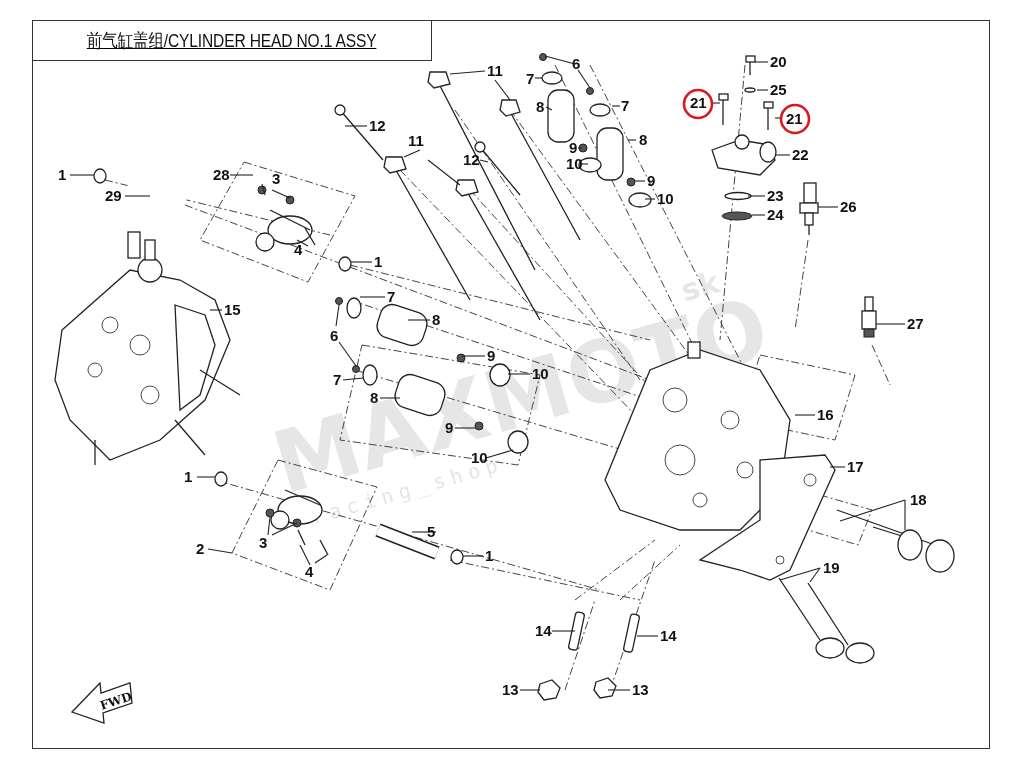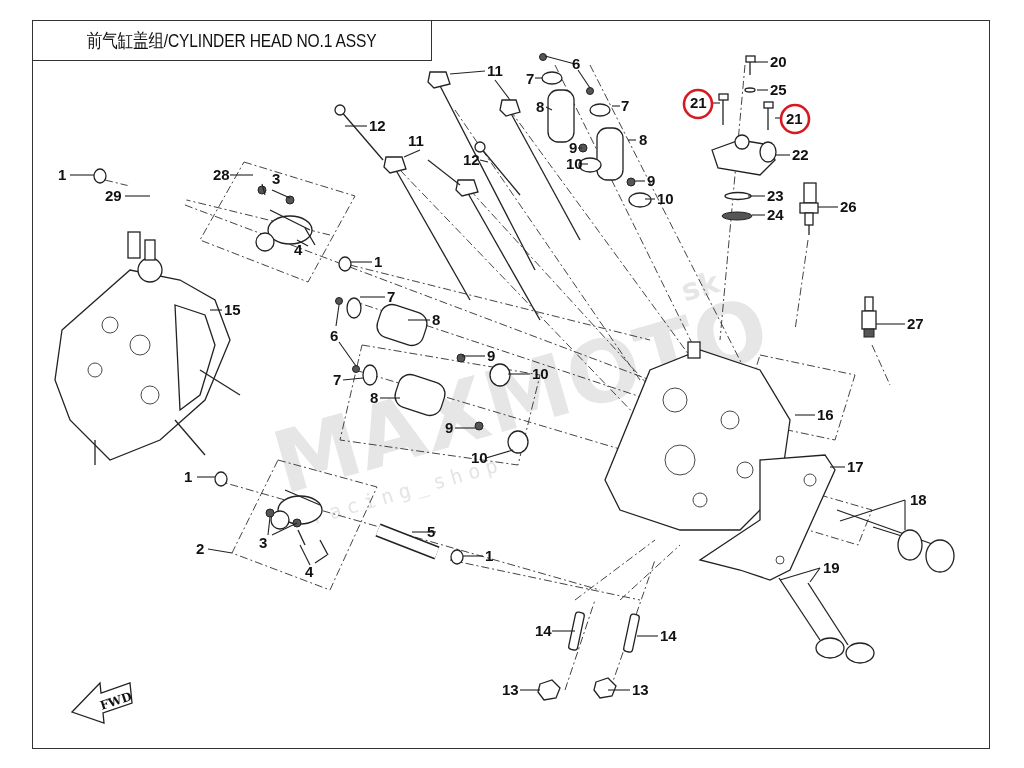--- a/index.html
+++ b/index.html
@@ -2,21 +2,21 @@
 <html><head>
 <meta charset="utf-8">
 <style>
   html, body { margin:0; padding:0; background:#ffffff; }
   body { width:1024px; height:768px; position:relative; overflow:hidden;
          font-family:"Liberation Sans", sans-serif; }
   #frame { position:absolute; left:32px; top:20px; width:958px; height:729px;
            border:1.5px solid #333; box-sizing:border-box; }
   #title-box { position:absolute; left:32px; top:20px; width:400px; height:41px;
                border:1.5px solid #333; box-sizing:border-box; background:#fff;
-               display:flex; align-items:center; justify-content:center; }
+               display:flex; align-items:center; justify-content:center;text-decoration:underline; }
   #title-text { font-family:"Liberation Sans", "DejaVu Sans", sans-serif; font-size:19px;
                 color:#111; transform:scaleX(0.82); white-space:nowrap; letter-spacing:-0.2px; }
   svg#diagram { position:absolute; left:0; top:0; width:1024px; height:768px; }
   .lbl { font-family:"Liberation Sans", sans-serif; font-weight:bold; font-size:15px;
          fill:#111; }
   .leader { stroke:#222; stroke-width:1.1; fill:none; }
   .dash { stroke:#444; stroke-width:1; fill:none; stroke-dasharray:8 3 2 3; }
   .part { stroke:#222; stroke-width:1.3; fill:#fff; }
   .thin { stroke:#333; stroke-width:0.9; fill:none; }
   .dark { stroke:#222; stroke-width:1; fill:#555; }

